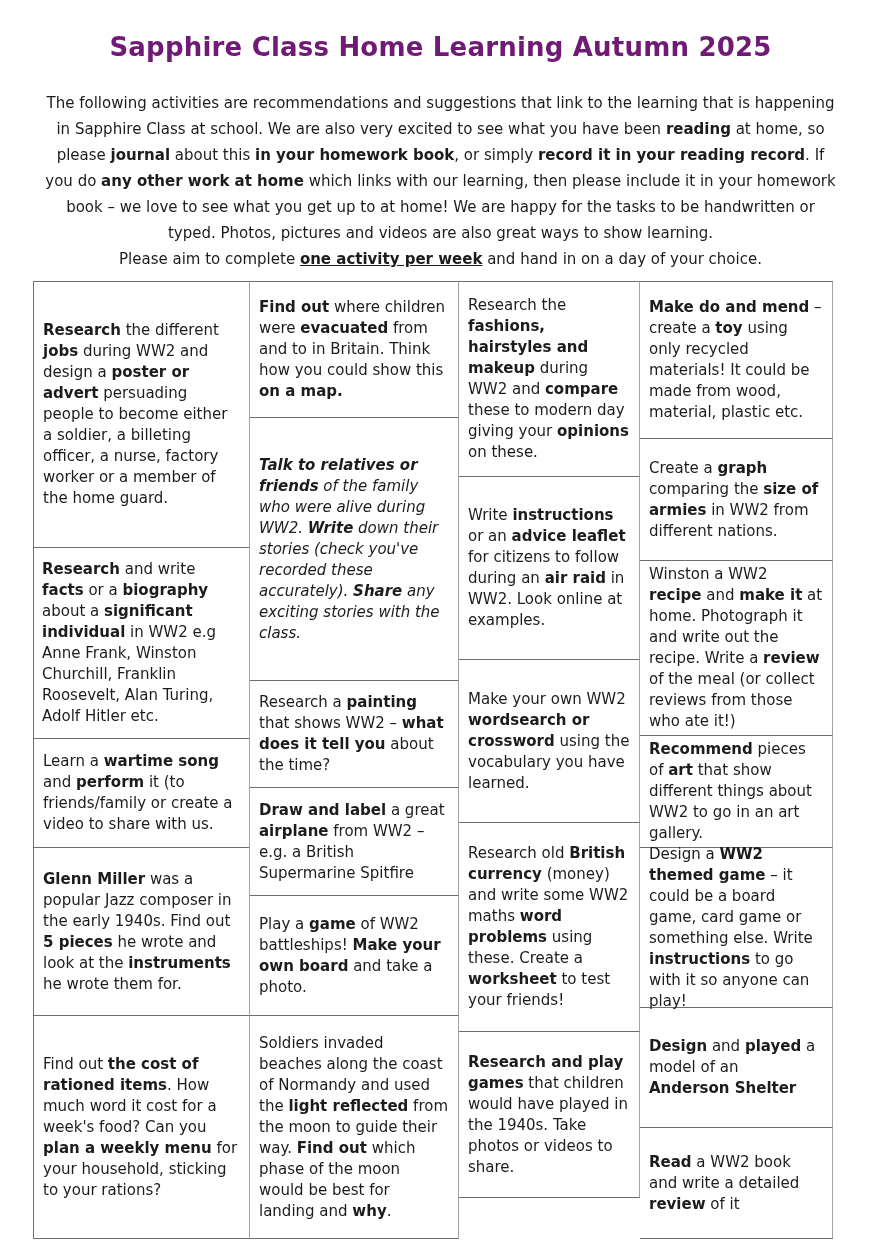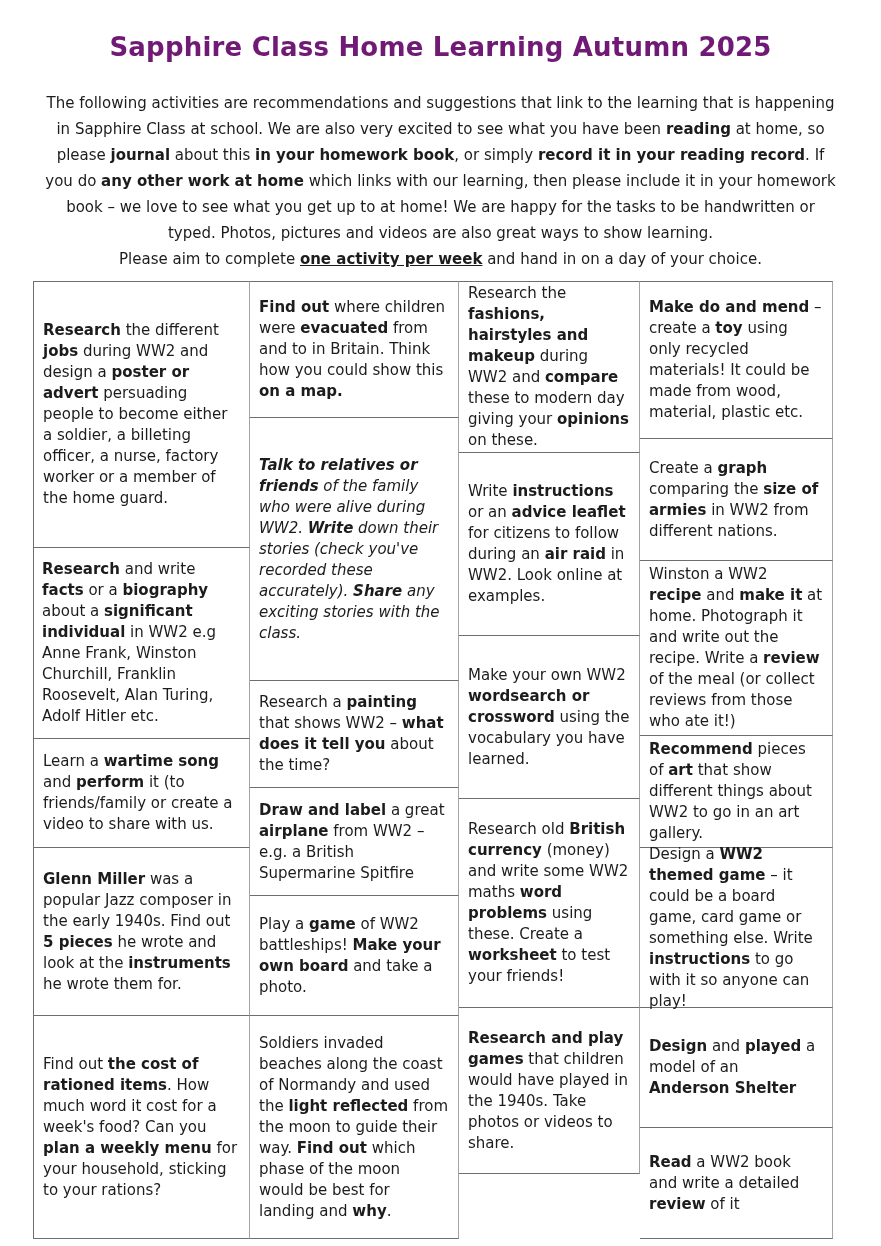--- a/index.html
+++ b/index.html
@@ -103,21 +103,21 @@
           <div><b>Draw and label</b><span> a great </span><b>airplane</b><span> from WW2 – e.g. a British Supermarine Spitfire</span></div>
         </div>
         <div class="cell" style="height: 120px;">
           <div><span>Play a </span><b>game</b><span> of WW2 battleships! </span><b>Make your own board</b><span> and take a photo.</span></div>
         </div>
         <div class="cell" style="height: 223px;">
           <div><span>Soldiers invaded beaches along the coast of Normandy and used the </span><b>light reflected</b><span> from the moon to guide their way. </span><b>Find out</b><span> which phase of the moon would be best for landing and </span><b>why</b><span>.</span></div>
         </div>
       </div>
       <div class="col" style="width: 181px;">
-        <div class="cell first-row" style="height: 172px;">
+        <div class="cell first-row" style="height: 196px;">
           <div><span>Research the </span><b>fashions, hairstyles and makeup</b><span> during WW2 and </span><b>compare</b><span> these to modern day giving your </span><b>opinions</b><span> on these.</span></div>
         </div>
         <div class="cell" style="height: 183px;">
           <div><span>Write </span><b>instructions</b><span> or an </span><b>advice leaflet</b><span> for citizens to follow during an </span><b>air raid</b><span> in WW2. Look online at examples.</span></div>
         </div>
         <div class="cell" style="height: 163px;">
           <div><span>Make your own WW2 </span><b>wordsearch or crossword</b><span> using the vocabulary you have learned.</span></div>
         </div>
         <div class="cell" style="height: 209px;">
           <div><span>Research old </span><b>British currency</b><span> (money) and write some WW2 maths </span><b>word problems</b><span> using these. Create a </span><b>worksheet</b><span> to test your friends!</span></div>

